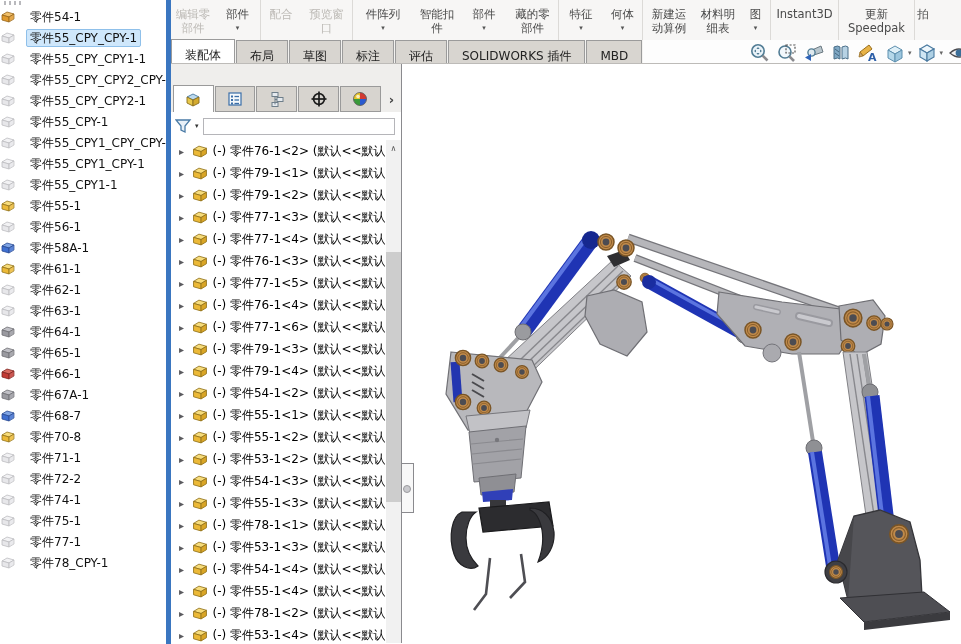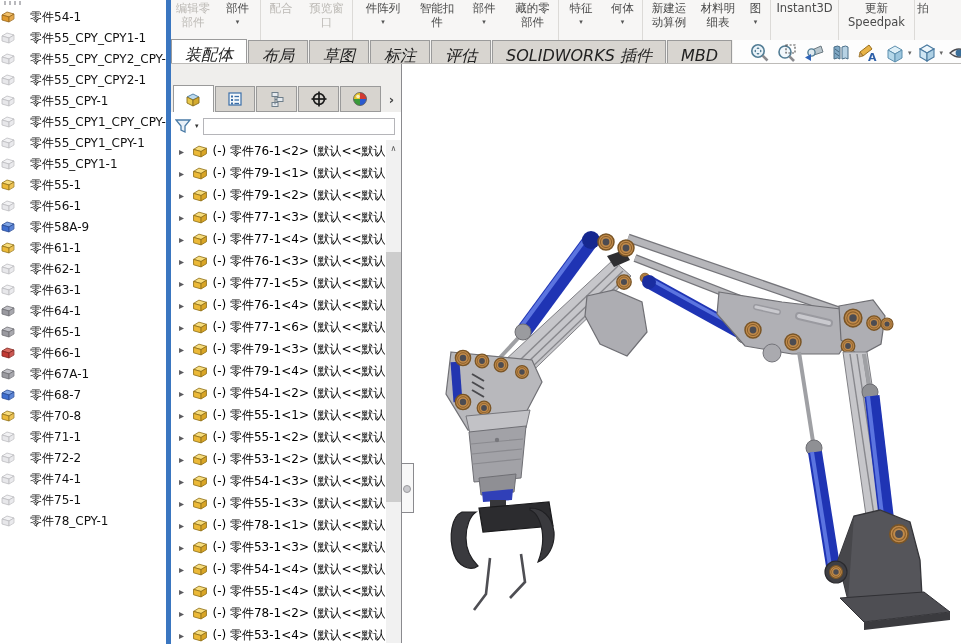--- a/index.html
+++ b/index.html
@@ -26,33 +26,33 @@
   .pg,.pg2 { stroke-width:0.8; }
 
   .blue-divider { position:absolute; left:166px; top:0; width:5px; height:644px;
     background:#3a76c0; z-index:6; }
 
   
   .main { position:absolute; left:171px; top:0; width:790px; height:644px; }
 
   
   .ribbon { height:40px; background:#f7f6f5; display:flex; align-items:flex-start; overflow:hidden; }
-  .rbtn { height:40px; padding-top:2px; text-align:center; font-size:11.5px; line-height:13.5px;
+  .rbtn { height:40px; padding-top:8px; text-align:center; font-size:11.5px; line-height:13.5px;
     color:#4a4a4a; display:flex; flex-direction:column; align-items:center; cursor:pointer; }
   .rbtn.disabled { color:#bcb9b5; cursor:default; }
   .rbtn .arr { font-size:7px; color:#555; line-height:9px; margin-top:2px; visibility:hidden; }
   .rbtn.has-arrow .arr { visibility:visible; }
   .rbtn.divided { border-right:1px solid #dcdad7; }
   .w16{width:16px}.w30{width:30px}.w40{width:40px}.w44{width:44px}
   .w46{width:46px}.w48{width:48px}.w52{width:52px}.w60{width:60px}.w68{width:68px}.w76{width:76px}
 
   
   .tabband { height:24px; display:flex; background:#f3f2f0; border-bottom:1px solid #bdbbb8; position:relative; }
-  .rtab { padding:4px 13px; height:23px; line-height:22px; font-size:16px; color:#222;
-    background:#d8d5d0; border:1px solid #9b9b9b; border-bottom:none; margin-right:1px; cursor:pointer; white-space:nowrap;font-style:italic; }
+  .rtab { padding:4px 13px; height:23px; line-height:22px; font-size:12px; color:#222;
+    background:#d8d5d0; border:1px solid #9b9b9b; border-bottom:none; margin-right:1px; cursor:pointer; white-space:nowrap; }
   .rtab.active { background:#fff; height:24px; position:relative; z-index:2; }
   .tab-spacer { flex:1; background:#fdfdfd; }
   .hud { position:absolute; right:-10px; top:1px; display:flex; align-items:center; gap:2px; z-index:3; }
   .hud .hicon { width:25px; height:23px; display:flex; align-items:center; justify-content:center; cursor:pointer; }
   .hud .caret { font-size:7px; color:#666; margin:0 1px 0 -2px; cursor:pointer; }
 
   
   .content { position:relative; height:579px; display:flex; }
 
   
@@ -90,20 +90,28 @@
   <div>
 
   <div class="lp-row icon-orange">
         <svg width="14" height="13" viewBox="0 0 14 13">
           <polygon class="pg2" points="1,5 6,2 13,4 8,7"></polygon>
           <polygon class="pg" points="1,5 8,7 8,12 1,10"></polygon>
           <polygon class="pg" points="8,7 13,4 13,9 8,12" opacity="0.85"></polygon>
         </svg>
         <span class="lp-label">零件54-1</span>
       </div>
+      <div class="lp-row selected icon-faint">
+        <svg width="14" height="13" viewBox="0 0 14 13">
+          <polygon class="pg2" points="1,5 6,2 13,4 8,7"></polygon>
+          <polygon class="pg" points="1,5 8,7 8,12 1,10"></polygon>
+          <polygon class="pg" points="8,7 13,4 13,9 8,12" opacity="0.85"></polygon>
+        </svg>
+        <span class="lp-label">零件55_CPY_CPY-1</span>
+      </div>
       <div class="lp-row icon-faint">
         <svg width="14" height="13" viewBox="0 0 14 13">
           <polygon class="pg2" points="1,5 6,2 13,4 8,7"></polygon>
           <polygon class="pg" points="1,5 8,7 8,12 1,10"></polygon>
           <polygon class="pg" points="8,7 13,4 13,9 8,12" opacity="0.85"></polygon>
         </svg>
         <span class="lp-label">零件55_CPY_CPY1-1</span>
       </div>
       <div class="lp-row icon-faint">
         <svg width="14" height="13" viewBox="0 0 14 13">
@@ -168,21 +176,21 @@
           <polygon class="pg" points="8,7 13,4 13,9 8,12" opacity="0.85"></polygon>
         </svg>
         <span class="lp-label">零件56-1</span>
       </div>
       <div class="lp-row icon-blue">
         <svg width="14" height="13" viewBox="0 0 14 13">
           <polygon class="pg2" points="1,5 6,2 13,4 8,7"></polygon>
           <polygon class="pg" points="1,5 8,7 8,12 1,10"></polygon>
           <polygon class="pg" points="8,7 13,4 13,9 8,12" opacity="0.85"></polygon>
         </svg>
-        <span class="lp-label">零件58A-9</span>
+        <span class="lp-label">零件58A-1</span>
       </div>
       <div class="lp-row icon-yellow">
         <svg width="14" height="13" viewBox="0 0 14 13">
           <polygon class="pg2" points="1,5 6,2 13,4 8,7"></polygon>
           <polygon class="pg" points="1,5 8,7 8,12 1,10"></polygon>
           <polygon class="pg" points="8,7 13,4 13,9 8,12" opacity="0.85"></polygon>
         </svg>
         <span class="lp-label">零件61-1</span>
       </div>
       <div class="lp-row icon-faint">
@@ -273,20 +281,28 @@
         </svg>
         <span class="lp-label">零件74-1</span>
       </div>
       <div class="lp-row icon-faint">
         <svg width="14" height="13" viewBox="0 0 14 13">
           <polygon class="pg2" points="1,5 6,2 13,4 8,7"></polygon>
           <polygon class="pg" points="1,5 8,7 8,12 1,10"></polygon>
           <polygon class="pg" points="8,7 13,4 13,9 8,12" opacity="0.85"></polygon>
         </svg>
         <span class="lp-label">零件75-1</span>
+      </div>
+      <div class="lp-row icon-faint">
+        <svg width="14" height="13" viewBox="0 0 14 13">
+          <polygon class="pg2" points="1,5 6,2 13,4 8,7"></polygon>
+          <polygon class="pg" points="1,5 8,7 8,12 1,10"></polygon>
+          <polygon class="pg" points="8,7 13,4 13,9 8,12" opacity="0.85"></polygon>
+        </svg>
+        <span class="lp-label">零件77-1</span>
       </div>
       <div class="lp-row icon-faint">
         <svg width="14" height="13" viewBox="0 0 14 13">
           <polygon class="pg2" points="1,5 6,2 13,4 8,7"></polygon>
           <polygon class="pg" points="1,5 8,7 8,12 1,10"></polygon>
           <polygon class="pg" points="8,7 13,4 13,9 8,12" opacity="0.85"></polygon>
         </svg>
         <span class="lp-label">零件78_CPY-1</span>
       </div>
     </div>

